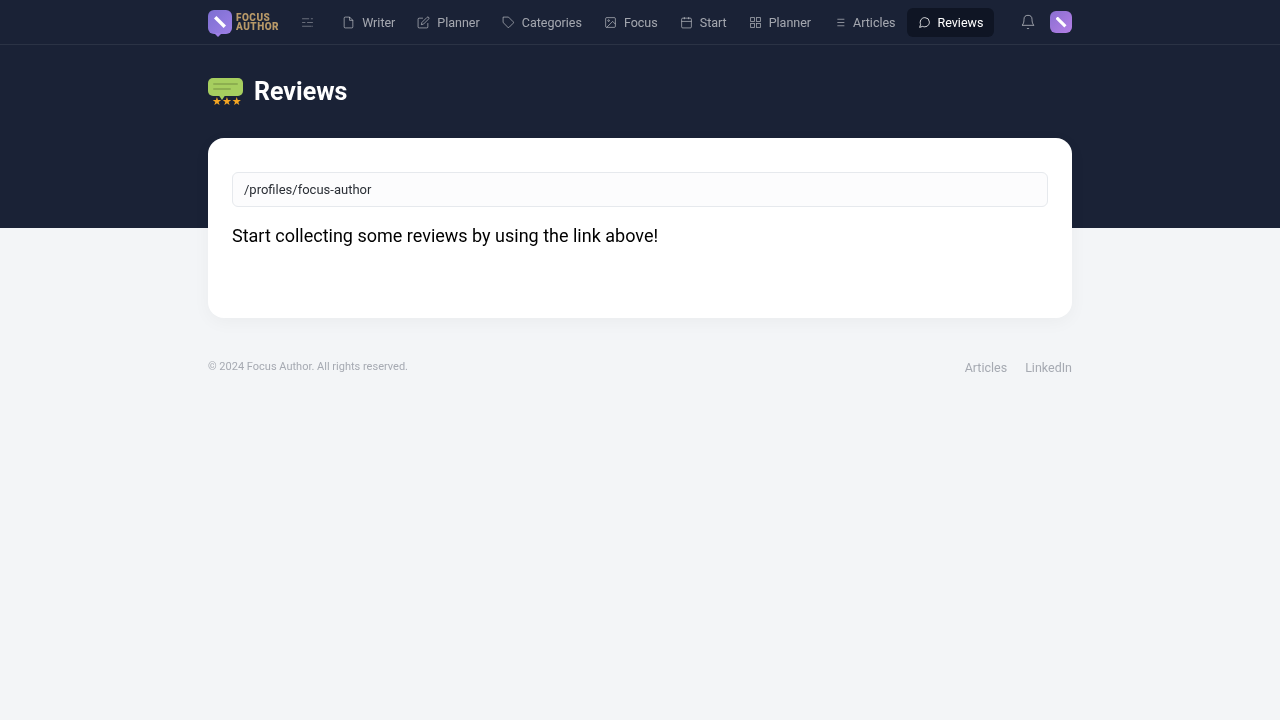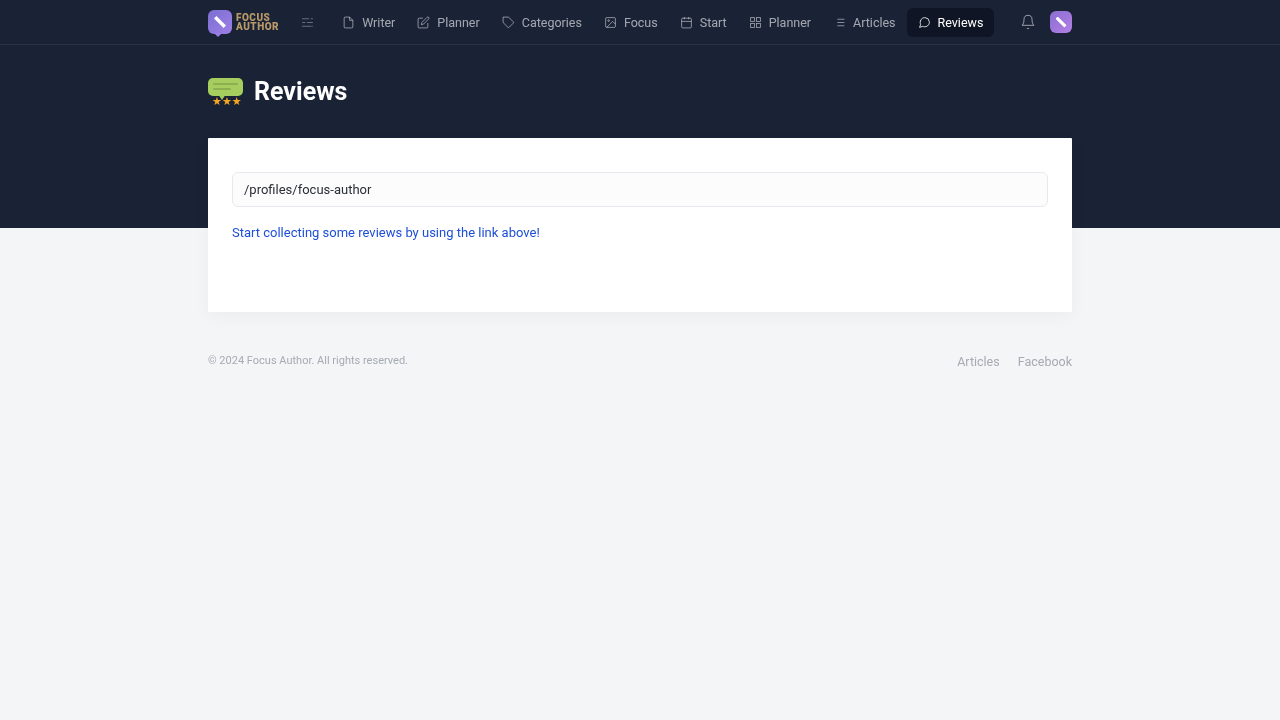--- a/index.html
+++ b/index.html
@@ -209,36 +209,36 @@
       font-size: 25px;
       font-weight: 700;
     }
     .content-wrapper {
       padding: 0 208px;
       margin-top: -90px;
       position: relative;
     }
     .card {
       background: #fff;
-      border-radius: 1px;
+      border-radius: 16px;
       padding: 34px 24px 72px;
       box-shadow: 0 4px 18px rgba(0,0,0,0.04);
     }
     .link-box {
       border: 1px solid #e6e9ed;
       border-radius: 6px;
       padding: 9px 11px;
       font-size: 13px;
       color: #2a2e35;
       background: #fcfcfd;
     }
     .instruction {
       margin-top: 18px;
-      font-size: 13px;
-      color: #1d4ed8;
+      font-size: 18px;
+      color: #000000;
     }
     .footer {
       padding: 42px 208px;
       display: flex;
       align-items: flex-start;
       justify-content: space-between;
       font-size: 11px;
       color: #a6aab2;
     }
     .footer-links {
@@ -369,15 +369,15 @@
   <div class="card">
     <div class="link-box">/profiles/focus-author</div>
     <div class="instruction">Start collecting some reviews by using the link above!</div>
   </div>
 </div>
 
 <div class="footer">
   <div>© 2024 Focus Author. All rights reserved.</div>
   <div class="footer-links">
     <a>Articles</a>
-    <a>Facebook</a>
+    <a>LinkedIn</a>
   </div>
 </div>
 
 </body></html>

